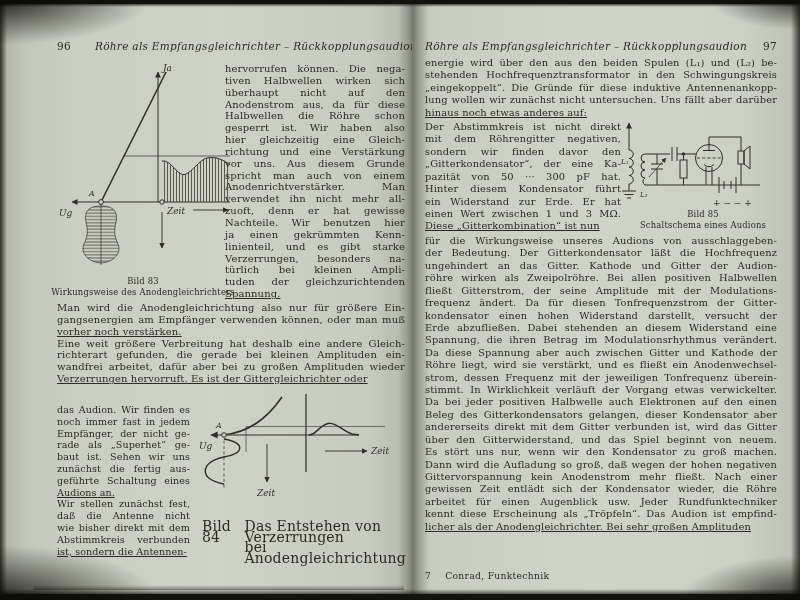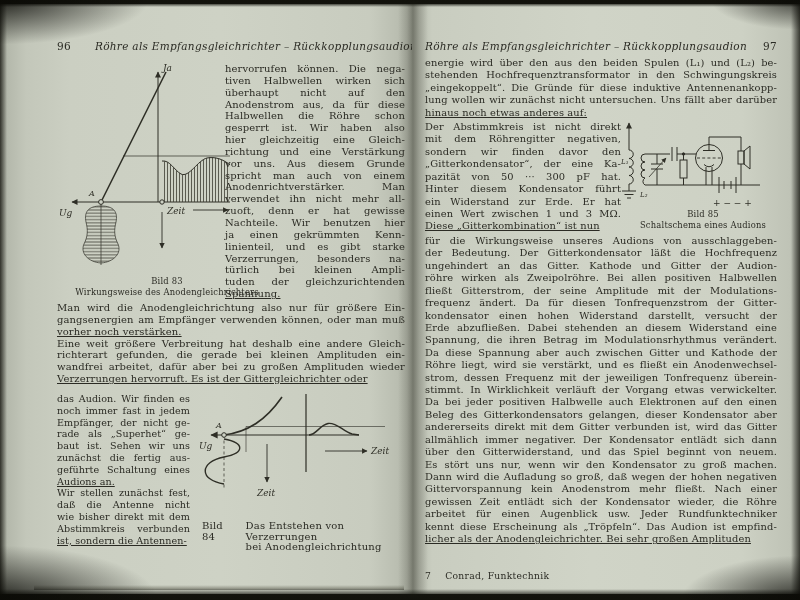--- a/index.html
+++ b/index.html
@@ -22,21 +22,21 @@
   }
   .pagehead{display:flex;align-items:baseline;font-size:10.5px;letter-spacing:0.3px;white-space:nowrap;}
   .pagehead .run{font-style:italic;}
   .pagehead .num{font-style:normal;margin-top:12px;}
   .textblock .line{text-align:justify;text-align-last:justify;}
   .textblock .line.last{text-align-last:left;text-decoration:underline;}
   .body-left{font-size:10px;line-height:11.85px;letter-spacing:0.1px;}
   .body-left-sm{font-size:9.6px;line-height:11.8px;letter-spacing:0.05px;}
   .body-right{font-size:9.9px;line-height:12.42px;letter-spacing:0.12px;}
   .caption{font-size:8.4px;line-height:10.5px;text-align:center;letter-spacing:0.2px;}
-  .caption-row{display:flex;gap:9px;font-size:10px;line-height:10.5px;letter-spacing:0.2px;text-align:left;}
+  .caption-row{display:flex;gap:9px;font-size:14px;line-height:10.5px;letter-spacing:0.2px;text-align:left;}
   .footer-sig{font-size:9.2px;letter-spacing:0.3px;display:flex;gap:14px;}
   svg{display:block;}
   svg text{font-family:"DejaVu Serif", serif;font-style:italic;fill:#2e2e26;}
   
   .ov{position:absolute;pointer-events:none;}
   .gutter{left:398px;top:0;width:30px;height:600px;
     background:linear-gradient(90deg,rgba(35,35,26,0) 0%,rgba(35,35,26,0.18) 30%,rgba(35,35,26,0.42) 50%,rgba(35,35,26,0.20) 70%,rgba(35,35,26,0) 100%);}
   .edge-top{left:0;top:0;width:800px;height:7px;
     background:linear-gradient(180deg,#12120c 0%,rgba(18,18,12,0.75) 55%,rgba(18,18,12,0) 100%);}
   .edge-bottom{left:0;bottom:0;width:800px;height:11px;
@@ -95,21 +95,21 @@
           <circle cx="110" cy="144" r="2.2" fill="#ced2c5"></circle>
           <line x1="141" y1="152" x2="176" y2="152" marker-end="url(#arr)" stroke-width="0.9"></line>
           <line x1="110" y1="154" x2="110" y2="190" marker-end="url(#arr)" stroke-width="0.9"></line>
         </g>
         <text x="111" y="13" font-size="9">Ja</text>
         <text x="7" y="158" font-size="9">Ug</text>
         <text x="37" y="138" font-size="8">A</text>
         <text x="115" y="156" font-size="9">Zeit</text>
       </svg>
     </div>
-    <div class="abs caption" style="left:50px;top:272px;width:186px;margin-left:24px;">
+    <div class="abs caption" style="left:50px;top:272px;width:186px;">
       <div>Bild 83</div>
       <div>Wirkungsweise des Anodengleichrichters</div>
     </div>
 
     <div class="abs textblock body-left" style="left:225px;top:59px;width:180px;">
         <div class="line">hervorrufen können. Die nega-</div>
         <div class="line">tiven Halbwellen wirken sich</div>
         <div class="line">überhaupt nicht auf den</div>
         <div class="line">Anodenstrom aus, da für diese</div>
         <div class="line">Halbwellen die Röhre schon</div>
@@ -133,21 +133,21 @@
     <div class="abs textblock body-left" style="left:57px;top:298px;width:348px;">
         <div class="line">Man wird die Anodengleichrichtung also nur für größere Ein-</div>
         <div class="line">gangsenergien am Empfänger verwenden können, oder man muß</div>
         <div class="line last">vorher noch verstärken.</div>
         <div class="line">Eine weit größere Verbreitung hat deshalb eine andere Gleich-</div>
         <div class="line">richterart gefunden, die gerade bei kleinen Amplituden ein-</div>
         <div class="line">wandfrei arbeitet, dafür aber bei zu großen Amplituden wieder</div>
         <div class="line last">Verzerrungen hervorruft. Es ist der Gittergleichrichter oder</div>
       </div>
 
-    <div class="abs textblock body-left-sm" style="left:57px;top:389px;width:133px;">
+    <div class="abs textblock body-left-sm" style="left:57px;top:400px;width:133px;">
         <div class="line">das Audion. Wir finden es</div>
         <div class="line">noch immer fast in jedem</div>
         <div class="line">Empfänger, der nicht ge-</div>
         <div class="line">rade als „Superhet“ ge-</div>
         <div class="line">baut ist. Sehen wir uns</div>
         <div class="line">zunächst die fertig aus-</div>
         <div class="line">geführte Schaltung eines</div>
         <div class="line last">Audions an.</div>
         <div class="line">Wir stellen zunächst fest,</div>
         <div class="line">daß die Antenne nicht</div>
@@ -279,21 +279,20 @@
         <div class="line">kondensator einen hohen Widerstand darstellt, versucht der</div>
         <div class="line">Erde abzufließen. Dabei stehenden an diesem Widerstand eine</div>
         <div class="line">Spannung, die ihren Betrag im Modulationsrhythmus verändert.</div>
         <div class="line">Da diese Spannung aber auch zwischen Gitter und Kathode der</div>
         <div class="line">Röhre liegt, wird sie verstärkt, und es fließt ein Anodenwechsel-</div>
         <div class="line">strom, dessen Frequenz mit der jeweiligen Tonfrequenz überein-</div>
         <div class="line">stimmt. In Wirklichkeit verläuft der Vorgang etwas verwickelter.</div>
         <div class="line">Da bei jeder positiven Halbwelle auch Elektronen auf den einen</div>
         <div class="line">Beleg des Gitterkondensators gelangen, dieser Kondensator aber</div>
         <div class="line">andererseits direkt mit dem Gitter verbunden ist, wird das Gitter</div>
-        <div class="line">allmählich immer negativer. Der Kondensator entlädt sich dann</div>
         <div class="line">über den Gitterwiderstand, und das Spiel beginnt von neuem.</div>
         <div class="line">Es stört uns nur, wenn wir den Kondensator zu groß machen.</div>
         <div class="line">Dann wird die Aufladung so groß, daß wegen der hohen negativen</div>
         <div class="line">Gittervorspannung kein Anodenstrom mehr fließt. Nach einer</div>
         <div class="line">gewissen Zeit entlädt sich der Kondensator wieder, die Röhre</div>
         <div class="line">arbeitet für einen Augenblick usw. Jeder Rundfunktechniker</div>
         <div class="line">kennt diese Erscheinung als „Tröpfeln“. Das Audion ist empfind-</div>
         <div class="line last">licher als der Anodengleichrichter. Bei sehr großen Amplituden</div>
       </div>
 

